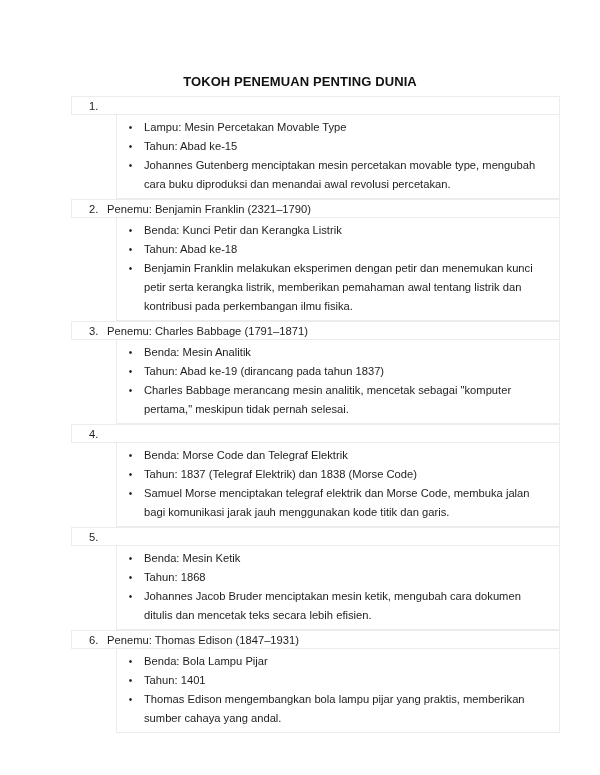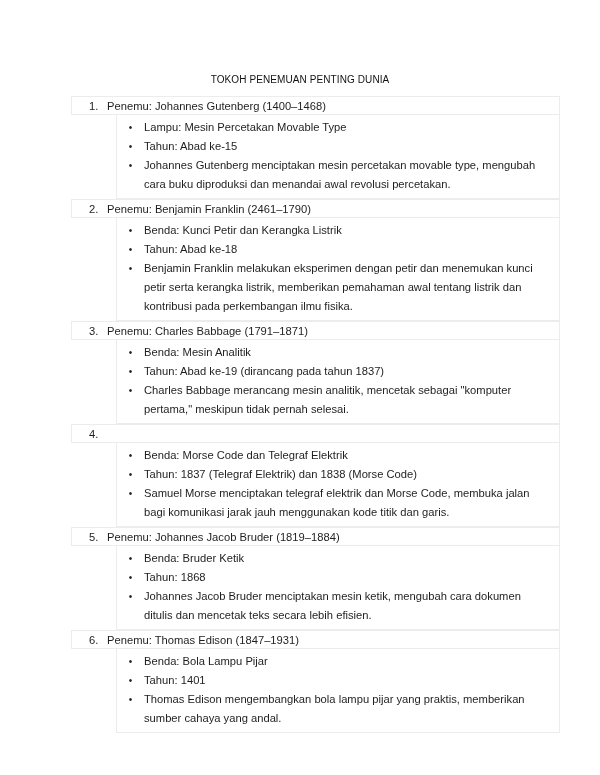--- a/index.html
+++ b/index.html
@@ -20,22 +20,22 @@
       left: 0; top: 0;
       width: 600px; height: 775px;
       background: #ffffff;
     }
     .title {
       position: absolute;
       top: 74px;
       left: 0;
       width: 600px;
       text-align: center;
-      font-weight: normal;
-      font-size: 10px;
+      font-weight: bold;
+      font-size: 13px;
       letter-spacing: 0.1px;
       color: #111;
     }
     .list {
       position: absolute;
       top: 96px;
       left: 71px;
       width: 489px;
     }
     .item-head {
@@ -80,42 +80,41 @@
 <body>
 
 <div class="page">
   <div class="title">TOKOH PENEMUAN PENTING DUNIA</div>
 
   <div class="list">
 
     <div>
       <div class="item-head">
         <span class="item-num">1.</span>
-        <span>Penemu: Johannes Gutenberg (1400–1468)</span>
       </div>
       <div class="item-body">
         <div class="bullet">
           <span class="bullet-dot">•</span>
           <span class="bullet-text">Lampu: Mesin Percetakan Movable Type</span>
         </div>
         <div class="bullet">
           <span class="bullet-dot">•</span>
           <span class="bullet-text">Tahun: Abad ke-15</span>
         </div>
         <div class="bullet">
           <span class="bullet-dot">•</span>
           <span class="bullet-text">Johannes Gutenberg menciptakan mesin percetakan movable type, mengubah cara buku diproduksi dan menandai awal revolusi percetakan.</span>
         </div>
       </div>
     </div>
 
     <div>
       <div class="item-head">
         <span class="item-num">2.</span>
-        <span>Penemu: Benjamin Franklin (2461–1790)</span>
+        <span>Penemu: Benjamin Franklin (2321–1790)</span>
       </div>
       <div class="item-body">
         <div class="bullet">
           <span class="bullet-dot">•</span>
           <span class="bullet-text">Benda: Kunci Petir dan Kerangka Listrik</span>
         </div>
         <div class="bullet">
           <span class="bullet-dot">•</span>
           <span class="bullet-text">Tahun: Abad ke-18</span>
         </div>
@@ -163,26 +162,25 @@
         <div class="bullet">
           <span class="bullet-dot">•</span>
           <span class="bullet-text">Samuel Morse menciptakan telegraf elektrik dan Morse Code, membuka jalan bagi komunikasi jarak jauh menggunakan kode titik dan garis.</span>
         </div>
       </div>
     </div>
 
     <div>
       <div class="item-head">
         <span class="item-num">5.</span>
-        <span>Penemu: Johannes Jacob Bruder (1819–1884)</span>
-      </div>
-      <div class="item-body">
-        <div class="bullet">
-          <span class="bullet-dot">•</span>
-          <span class="bullet-text">Benda: Bruder Ketik</span>
+      </div>
+      <div class="item-body">
+        <div class="bullet">
+          <span class="bullet-dot">•</span>
+          <span class="bullet-text">Benda: Mesin Ketik</span>
         </div>
         <div class="bullet">
           <span class="bullet-dot">•</span>
           <span class="bullet-text">Tahun: 1868</span>
         </div>
         <div class="bullet">
           <span class="bullet-dot">•</span>
           <span class="bullet-text">Johannes Jacob Bruder menciptakan mesin ketik, mengubah cara dokumen ditulis dan mencetak teks secara lebih efisien.</span>
         </div>
       </div>

